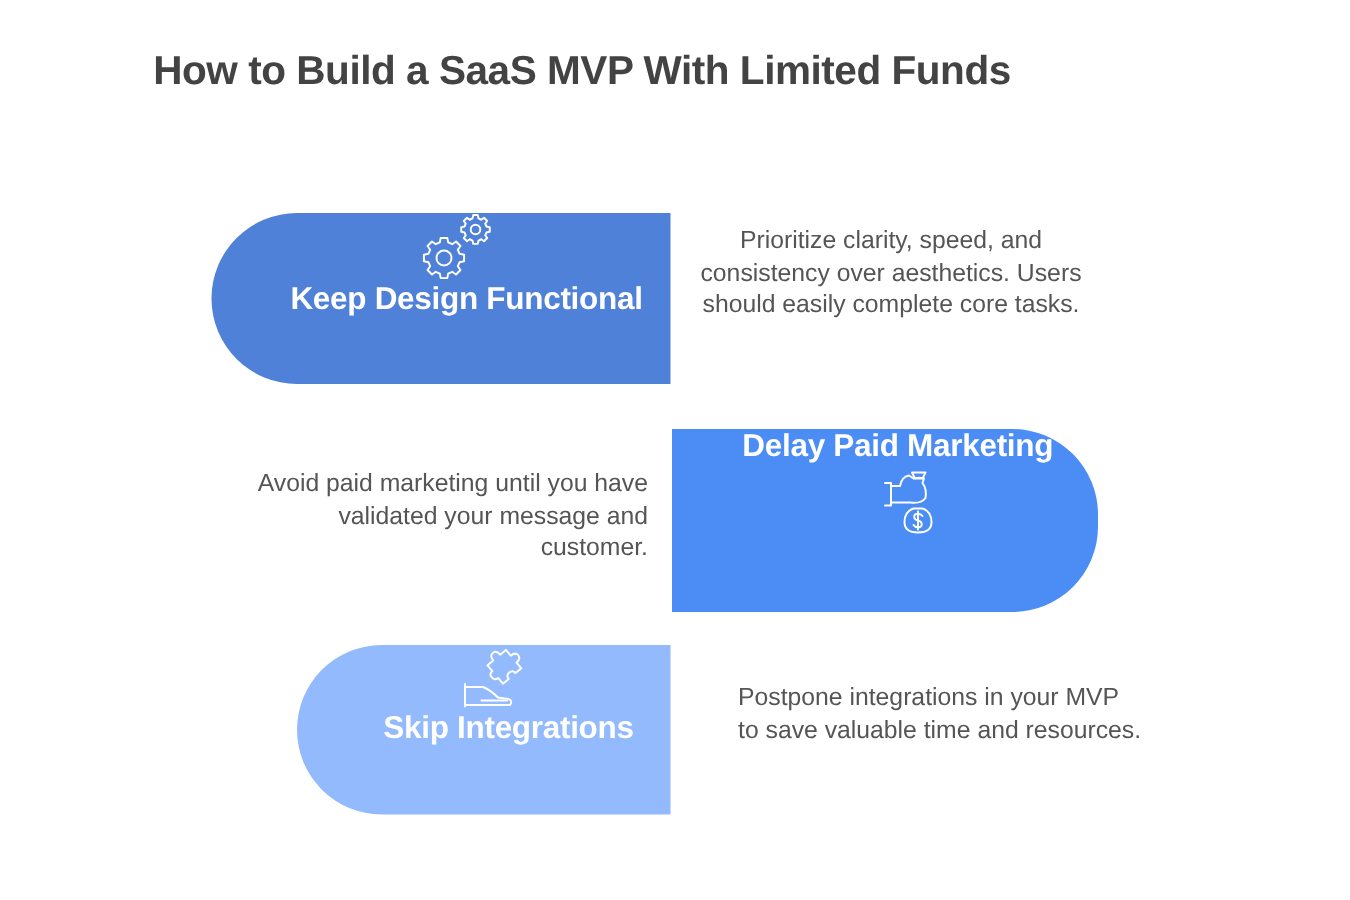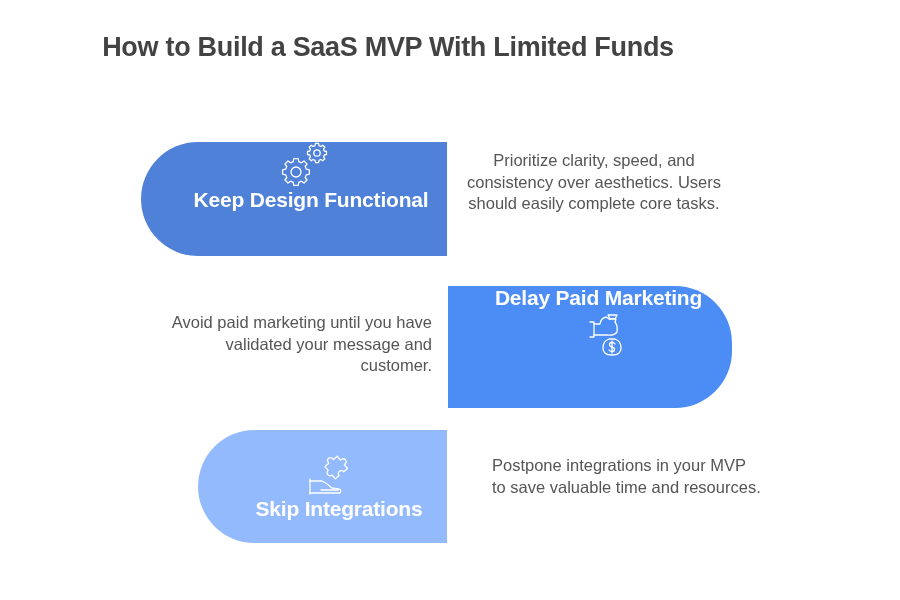--- a/index.html
+++ b/index.html
@@ -30,21 +30,20 @@
       left: 448px; top: 286px; width: 284px; height: 122px;
       background: #4C8DF5; border-radius: 0 57px 57px 0;
       padding-left: 17px;
     }
     .pill-2 .icon { width: 44px; height: 50px; margin-left: 20px; }
 
     .pill-3 {
       left: 198px; top: 430px; width: 249px; height: 113px;
       background: #93BAFC; border-radius: 57px 0 0 57px;
       padding-left: 33px;
-      justify-content: center;
     }
     .pill-3 .icon { width: 44px; height: 44px; margin-right: 18px; }
 
     .desc {
       position: absolute; color: #555555; font-size: 16.5px; line-height: 21.5px;
     }
     .desc-1 { left: 464px; top: 150px; width: 260px; text-align: center; }
     .desc-2 { left: 170px; top: 312px; width: 262px; text-align: right; }
     .desc-3 { left: 492px; top: 455px; width: 270px; text-align: left; }
   </style>

